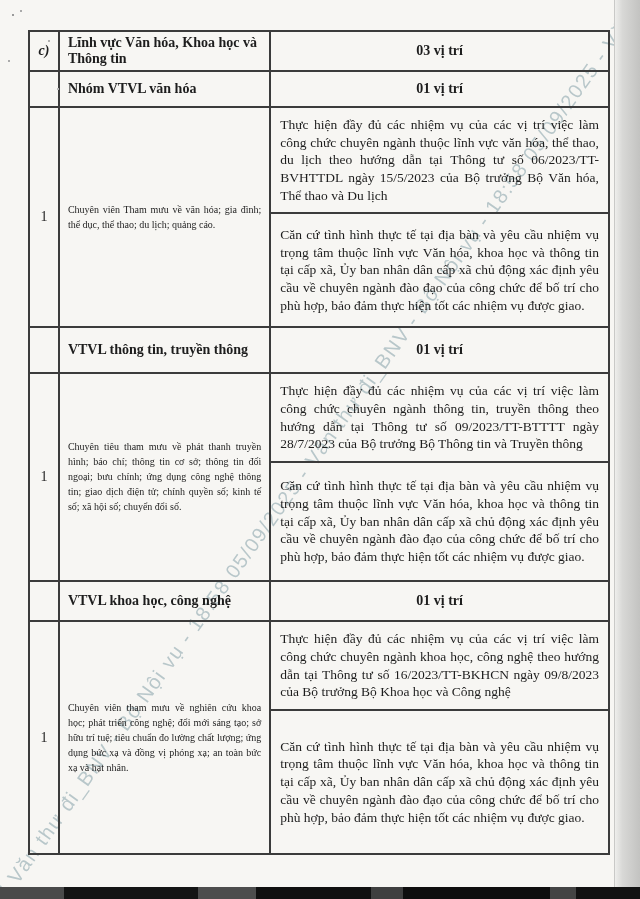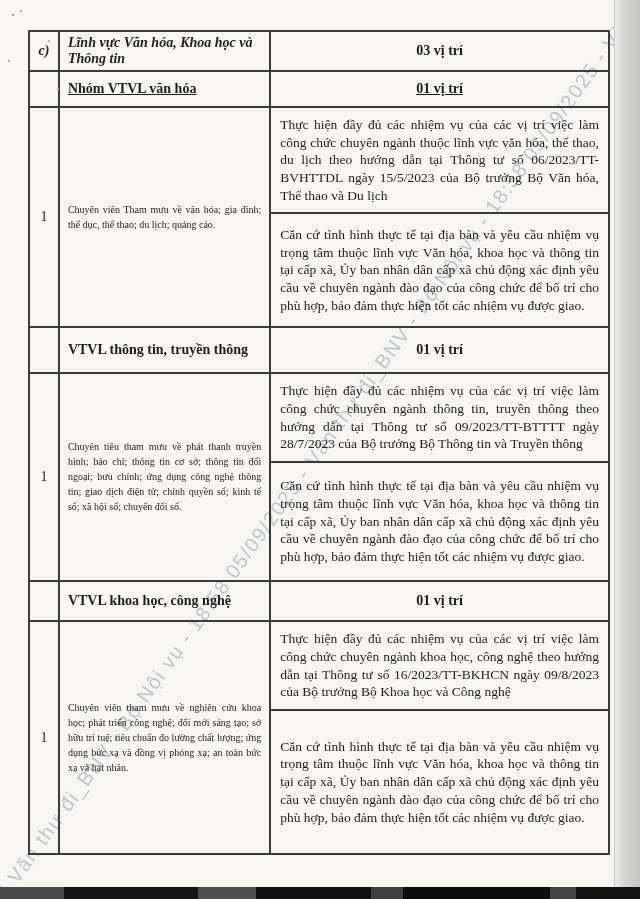--- a/index.html
+++ b/index.html
@@ -41,29 +41,29 @@
   .c2{width:212px;}
   .c3{width:340px;}
   .stack{flex-direction:column;align-items:stretch;padding:0;}
   .subcell{
     box-sizing:border-box;width:100%;
     border-bottom:2px solid #3b3b3b;
     display:flex;align-items:center;
     padding:2px 9px;
   }
   .subcell:last-child{border-bottom:none;}
-  .r1{height:42px;} .r2{height:38px;text-decoration:underline;} .r3{height:220px;}
+  .r1{height:42px;} .r2{height:38px;} .r3{height:220px;}
   .r4{height:48px;} .r5{height:208px;} .r6{height:42px;font-family:Liberation Serif, serif;} .r7{height:233px;}
   .s3a{height:107px;} .s3b{height:113px;}
   .s5a{height:90px;}  .s5b{height:118px;}
   .s7a{height:90px;}  .s7b{height:143px;}
   .txt{font-size:13.5px;line-height:1.32;text-align:justify;}
   .pos{font-size:10px;line-height:1.5;text-align:justify;}
   .bold{font-weight:bold;}
-  .bolditalic{font-weight:bold;font-style:italic;}
+  .bolditalic{font-weight:bold;}
   .italic{font-style:italic;font-weight:bold;}
   .center{justify-content:center;text-align:left;}
   .head{font-size:14px;}
   .num{font-size:14px;}
   
   .edge-right{
     position:absolute;top:0;right:0;width:25px;height:899px;
     background:linear-gradient(90deg,#eeeeec 0%,#d8d8d6 30%,#c3c3c1 100%);
     border-left:1px solid #c9c9c7;
     z-index:3;

